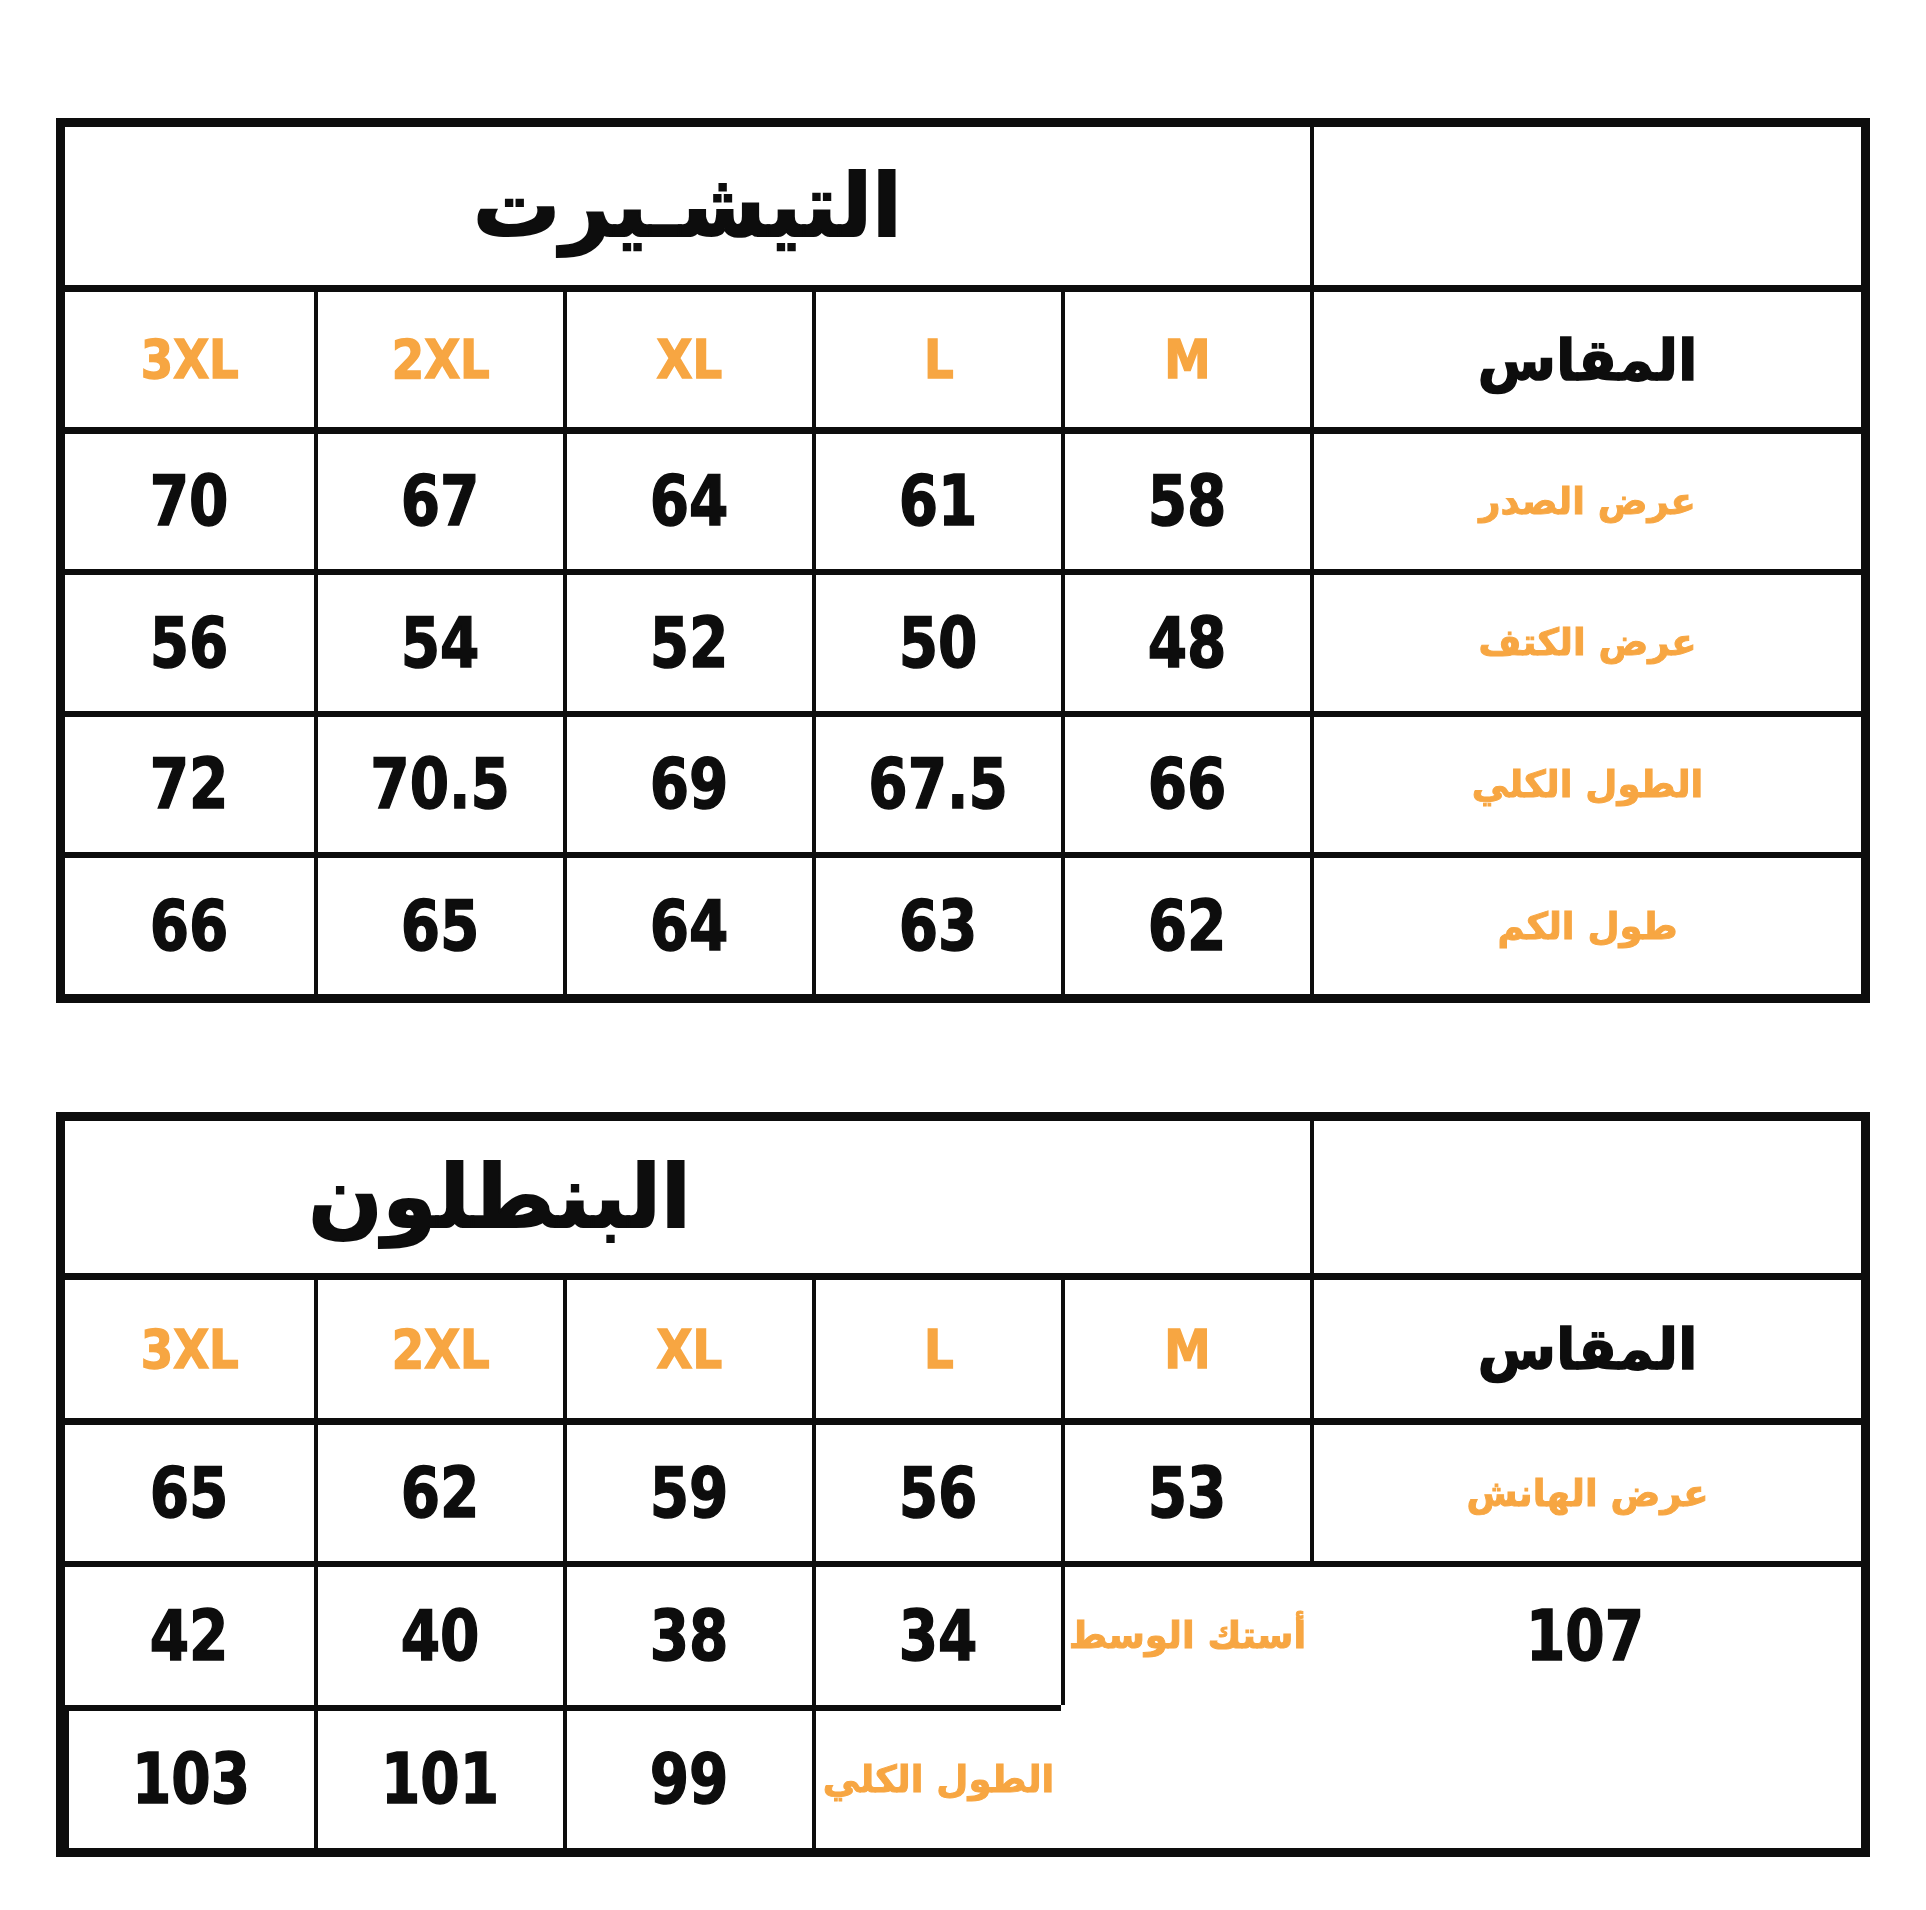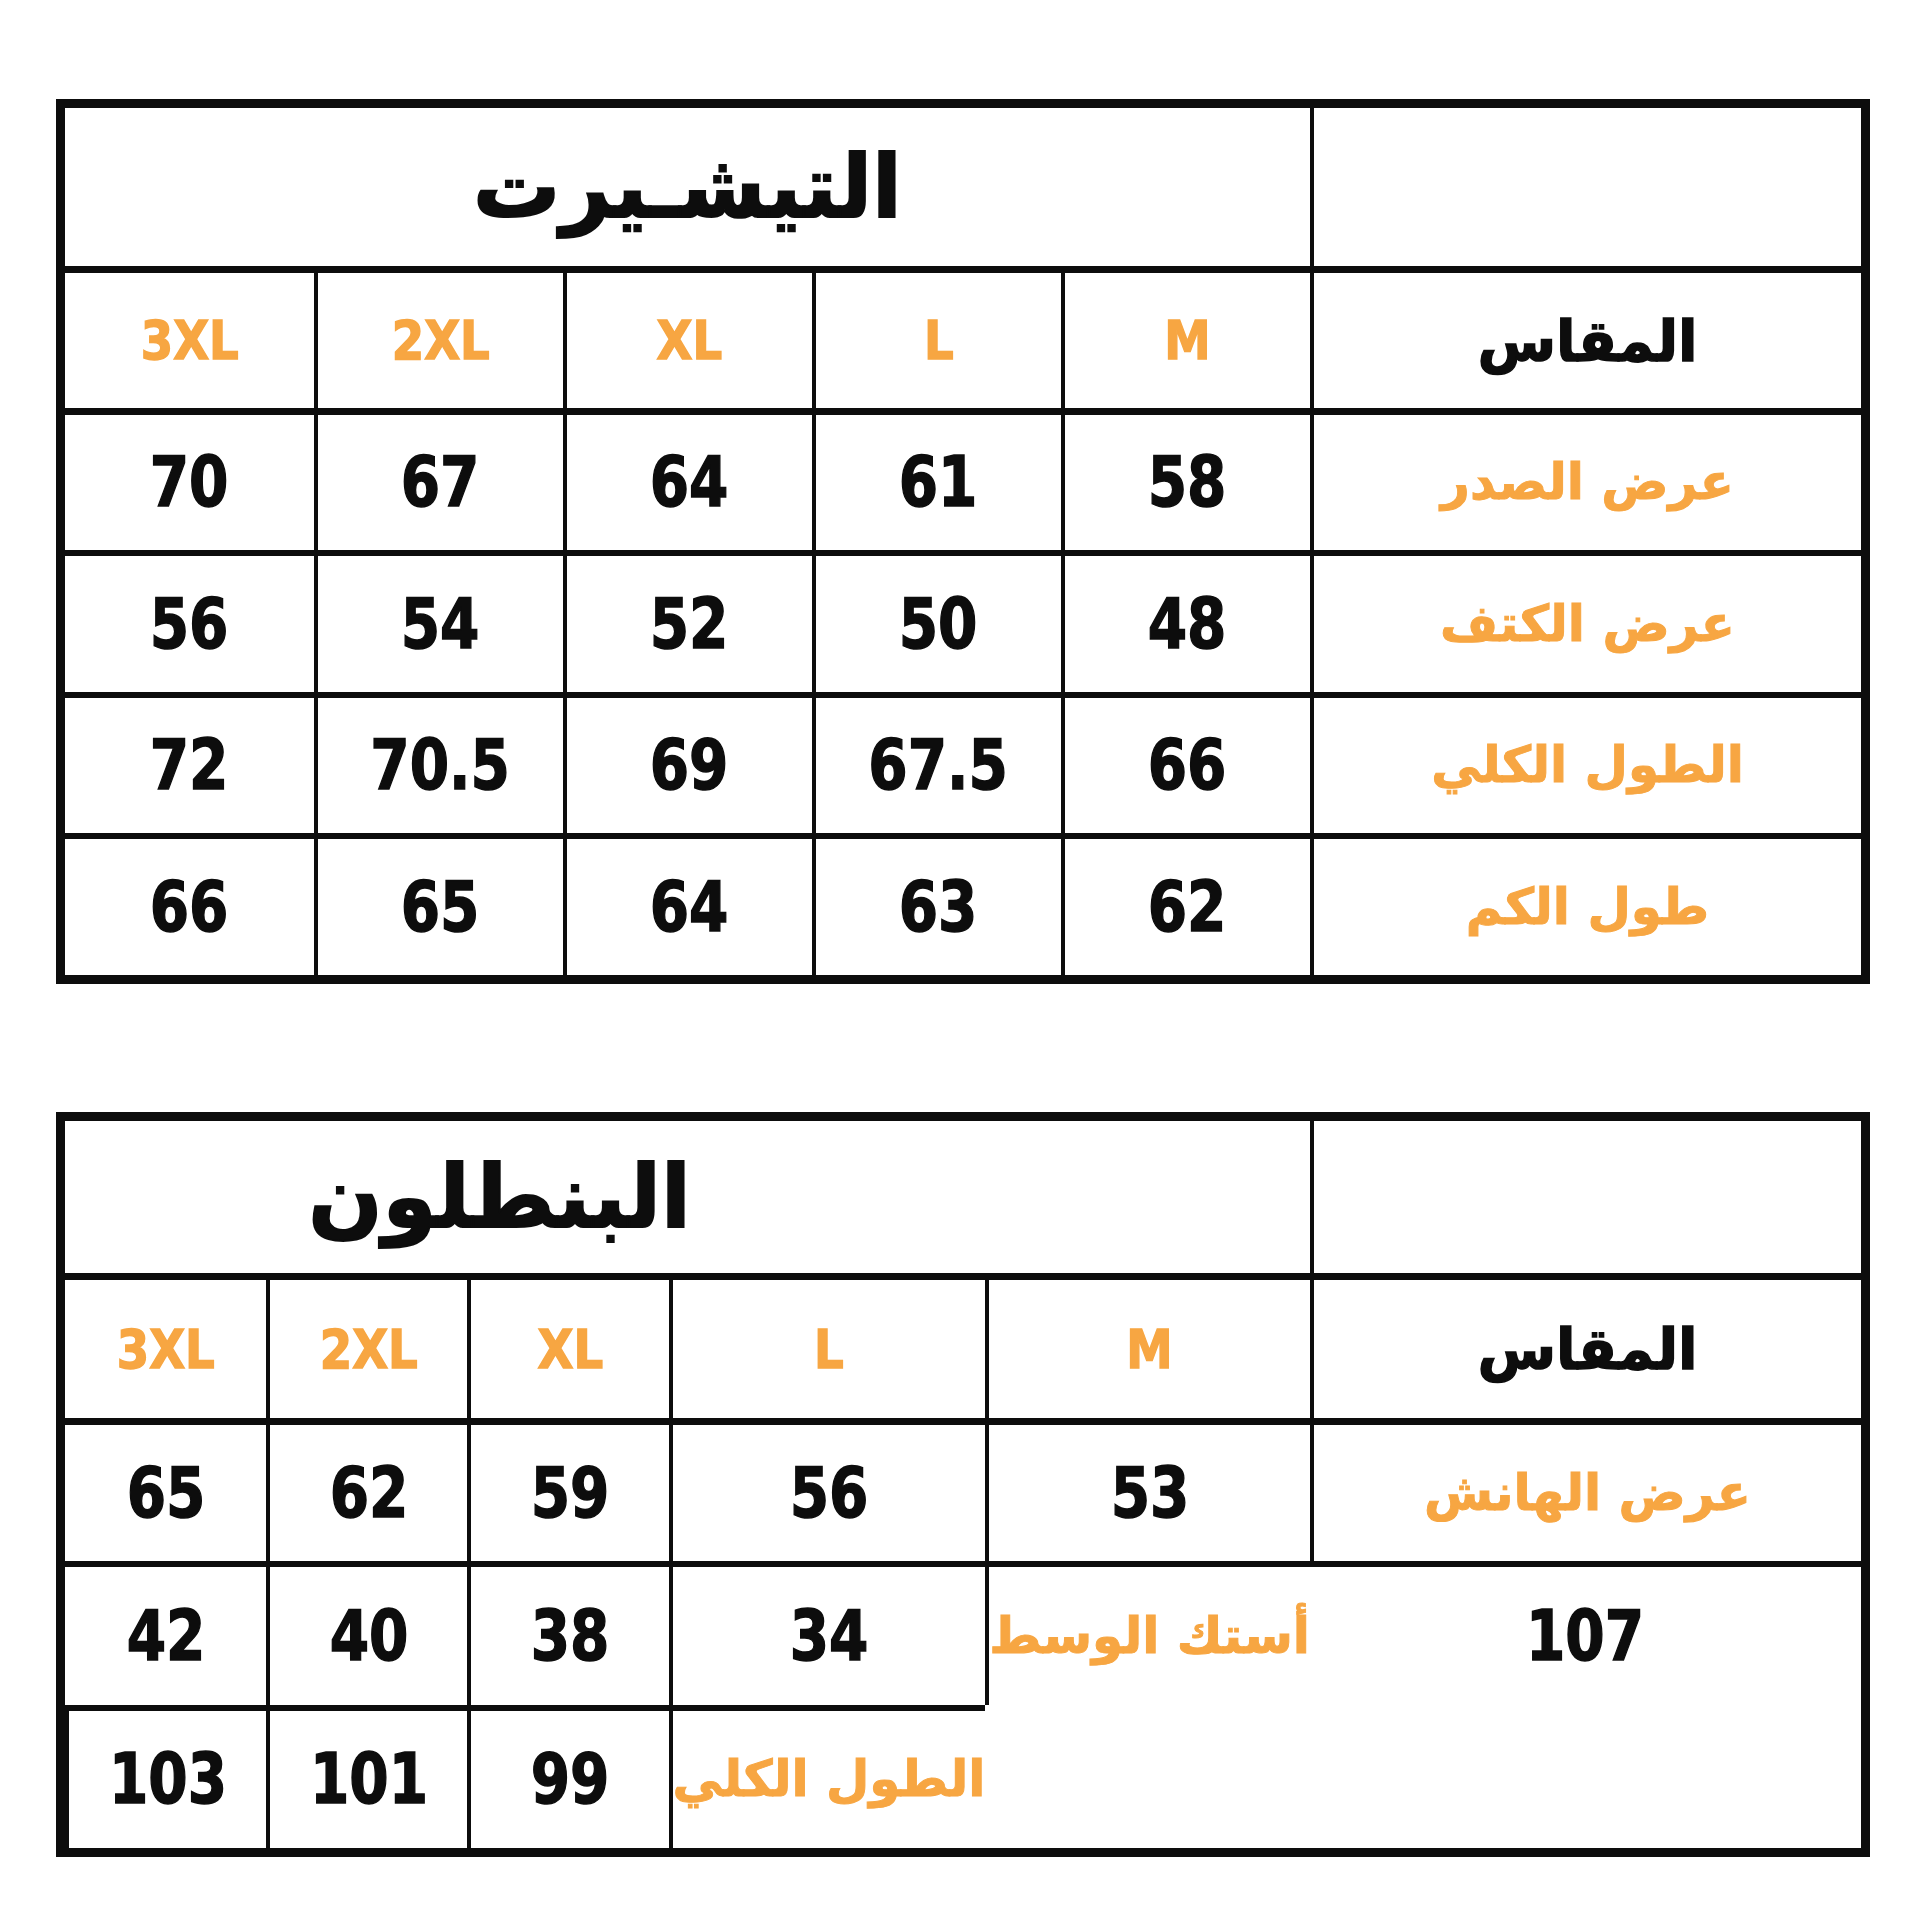--- a/index.html
+++ b/index.html
@@ -19,21 +19,21 @@
     position: absolute;
     left: 56px;
     width: 1814px;
     box-sizing: border-box;
     border: 9px solid var(--ink);
     background: #ffffff;
     display: grid;
     grid-template-columns: repeat(5, 1fr) 551px;
   }
   #tshirt-table {
-    top: 99px;
+    top: 118px;
     height: 885px;
     grid-template-rows: 158px 142px repeat(4, 1fr);
   }
   #pants-table {
     top: 1112px;
     height: 745px;
     grid-template-rows: 152px 145px repeat(3, 1fr);
   }
   .c {
     display: flex;
@@ -75,21 +75,21 @@
   }
   .t-num {
     font-size: 69px;
     font-weight: bold;
     color: var(--ink);
     -webkit-text-stroke: 1.5px var(--ink);
     transform: scaleX(0.82);
     white-space: nowrap;
   }
   .t-label {
-    font-size: 50px;
+    font-size: 37px;
     font-weight: bold;
     color: var(--accent);
     -webkit-text-stroke: 1px var(--accent);
     direction: rtl;
     white-space: nowrap;
   }
 </style>
 </head>
 <body style="background: rgb(255, 255, 255);">
 

